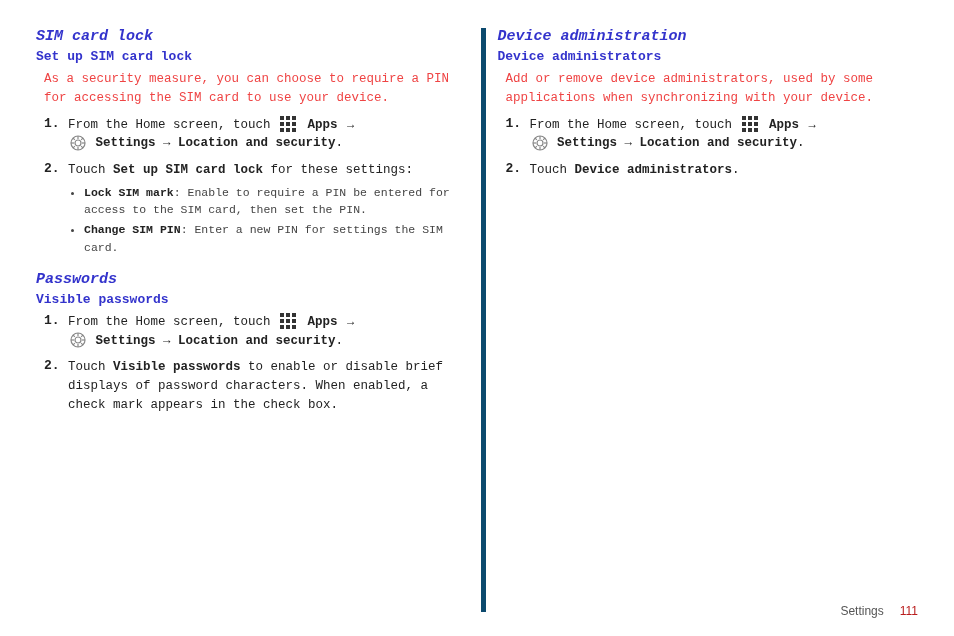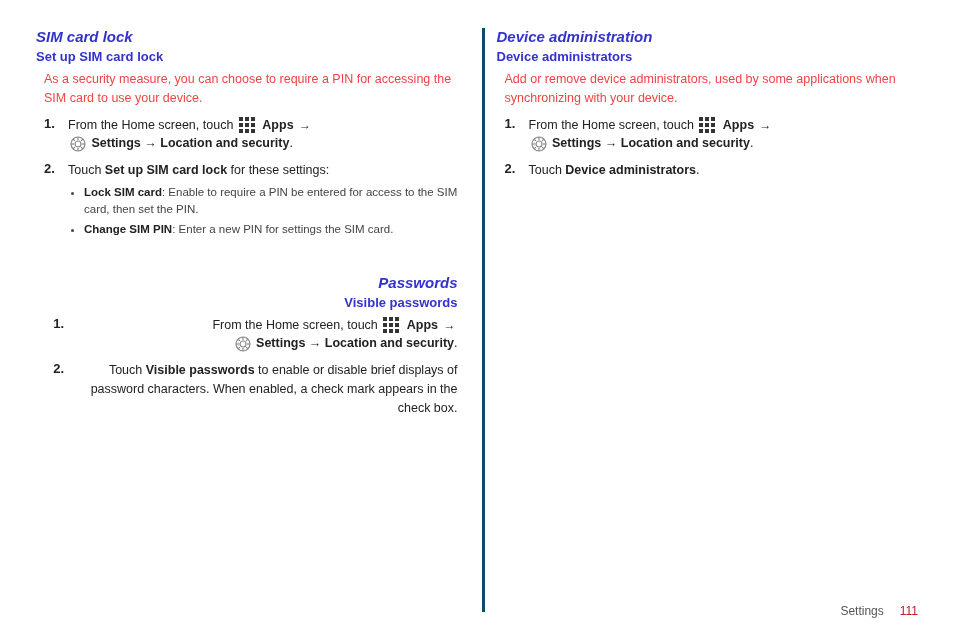--- a/index.html
+++ b/index.html
@@ -15,25 +15,26 @@
     }
     .page {
       display: flex;
       width: 954px;
       height: 636px;
       padding: 28px 36px 24px 36px;
     }
     .column {
       flex: 1;
       padding-right: 24px;
+      font-family: Liberation Mono, monospace;
     }
     .column:last-child {
       padding-right: 0;
       padding-left: 12px;
-      border-left: 3px solid #0c4a6e;
+      border-left: 5px solid #0c4a6e;
     }
     .section-title {
       color: #3333cc;
       font-style: italic;
       font-weight: bold;
       font-size: 15px;
       margin-bottom: 4px;
     }
     .sub-title {
       color: #3333cc;
@@ -101,22 +102,21 @@
       color: #444;
       line-height: 1.5;
       margin-bottom: 3px;
       list-style: disc;
     }
     .bullet-item .bold {
       font-weight: bold;
       color: #222;
     }
     .section-gap {
-      margin-top: 32px;
-      text-align: right;
+      margin-top: 12px;
     }
     .footer {
       position: absolute;
       bottom: 18px;
       right: 36px;
       font-size: 12px;
       color: #555;
       display: flex;
       gap: 16px;
     }
@@ -175,21 +175,21 @@
           <span><span style="font-weight:bold;">Settings</span> → <span style="font-weight:bold;">Location and security</span></span>.
         </div>
       </div>
 
       <div class="step">
         <div class="step-num">2.</div>
         <div class="step-content">
           Touch <span class="bold">Set up SIM card lock</span> for these settings:
           <ul class="bullet-list">
             <li class="bullet-item">
-              <span class="bold">Lock SIM card</span><span>: Enable to require a PIN be entered for access to the SIM card, then set the PIN.</span>
+              <span class="bold">Lock SIM mark</span><span>: Enable to require a PIN be entered for access to the SIM card, then set the PIN.</span>
             </li>
             <li class="bullet-item">
               <span class="bold">Change SIM PIN</span><span>: Enter a new PIN for settings the SIM card.</span>
             </li>
           </ul>
         </div>
       </div>
     </div>
 
     <div class="section-gap">

